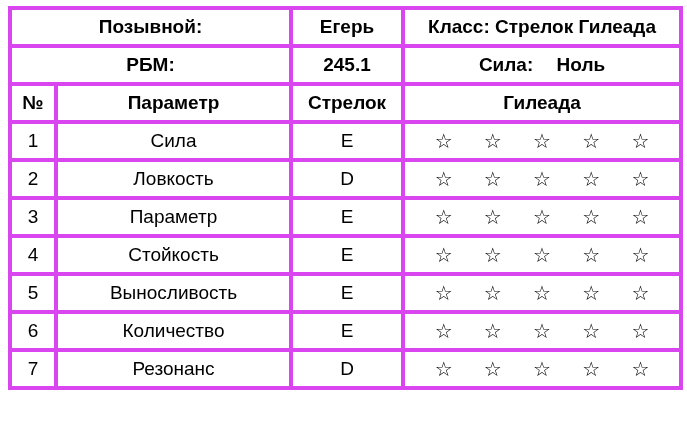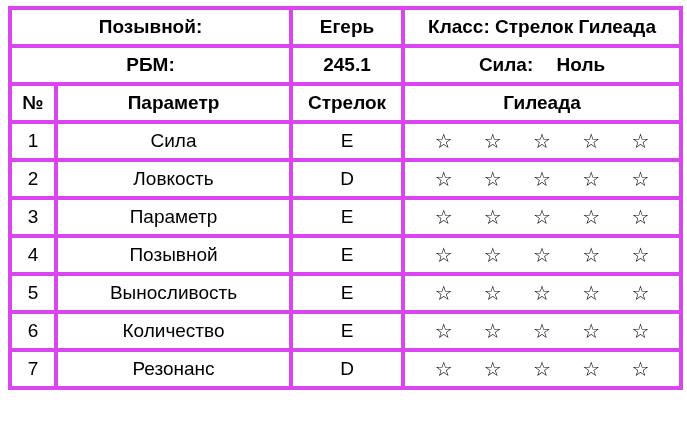--- a/index.html
+++ b/index.html
@@ -155,21 +155,21 @@
             <span class="star">☆</span>
             <span class="star">☆</span>
             <span class="star">☆</span>
             <span class="star">☆</span>
           </div>
         </td>
       </tr>
 
       <tr>
         <td class="num-cell">4</td>
-        <td class="param-cell">Позывной</td>
+        <td class="param-cell">Стойкость</td>
         <td class="rank-cell">E</td>
         <td class="stars-cell">
           <div class="stars">
             <span class="star">☆</span>
             <span class="star">☆</span>
             <span class="star">☆</span>
             <span class="star">☆</span>
             <span class="star">☆</span>
           </div>
         </td>

